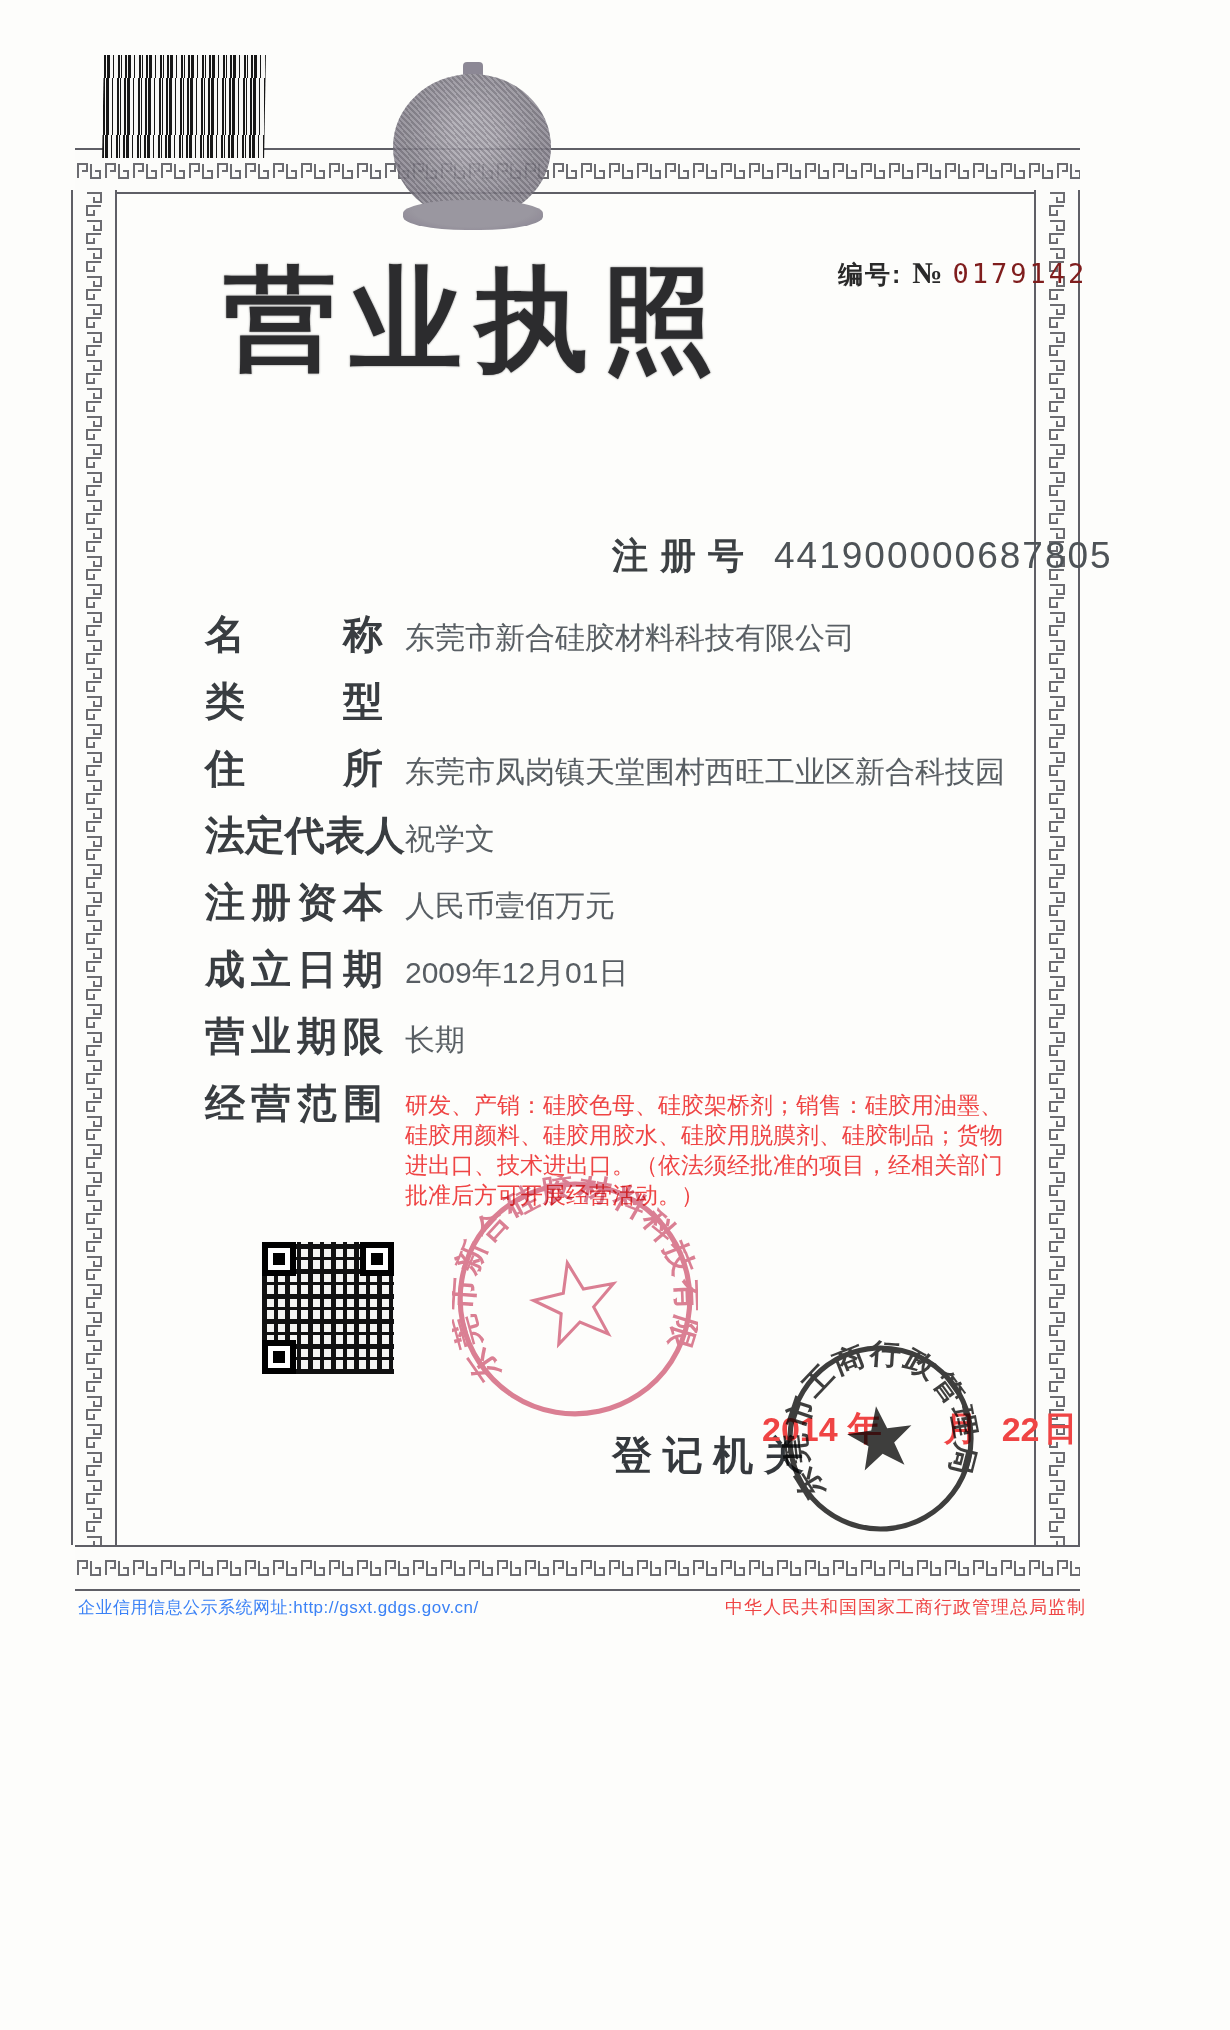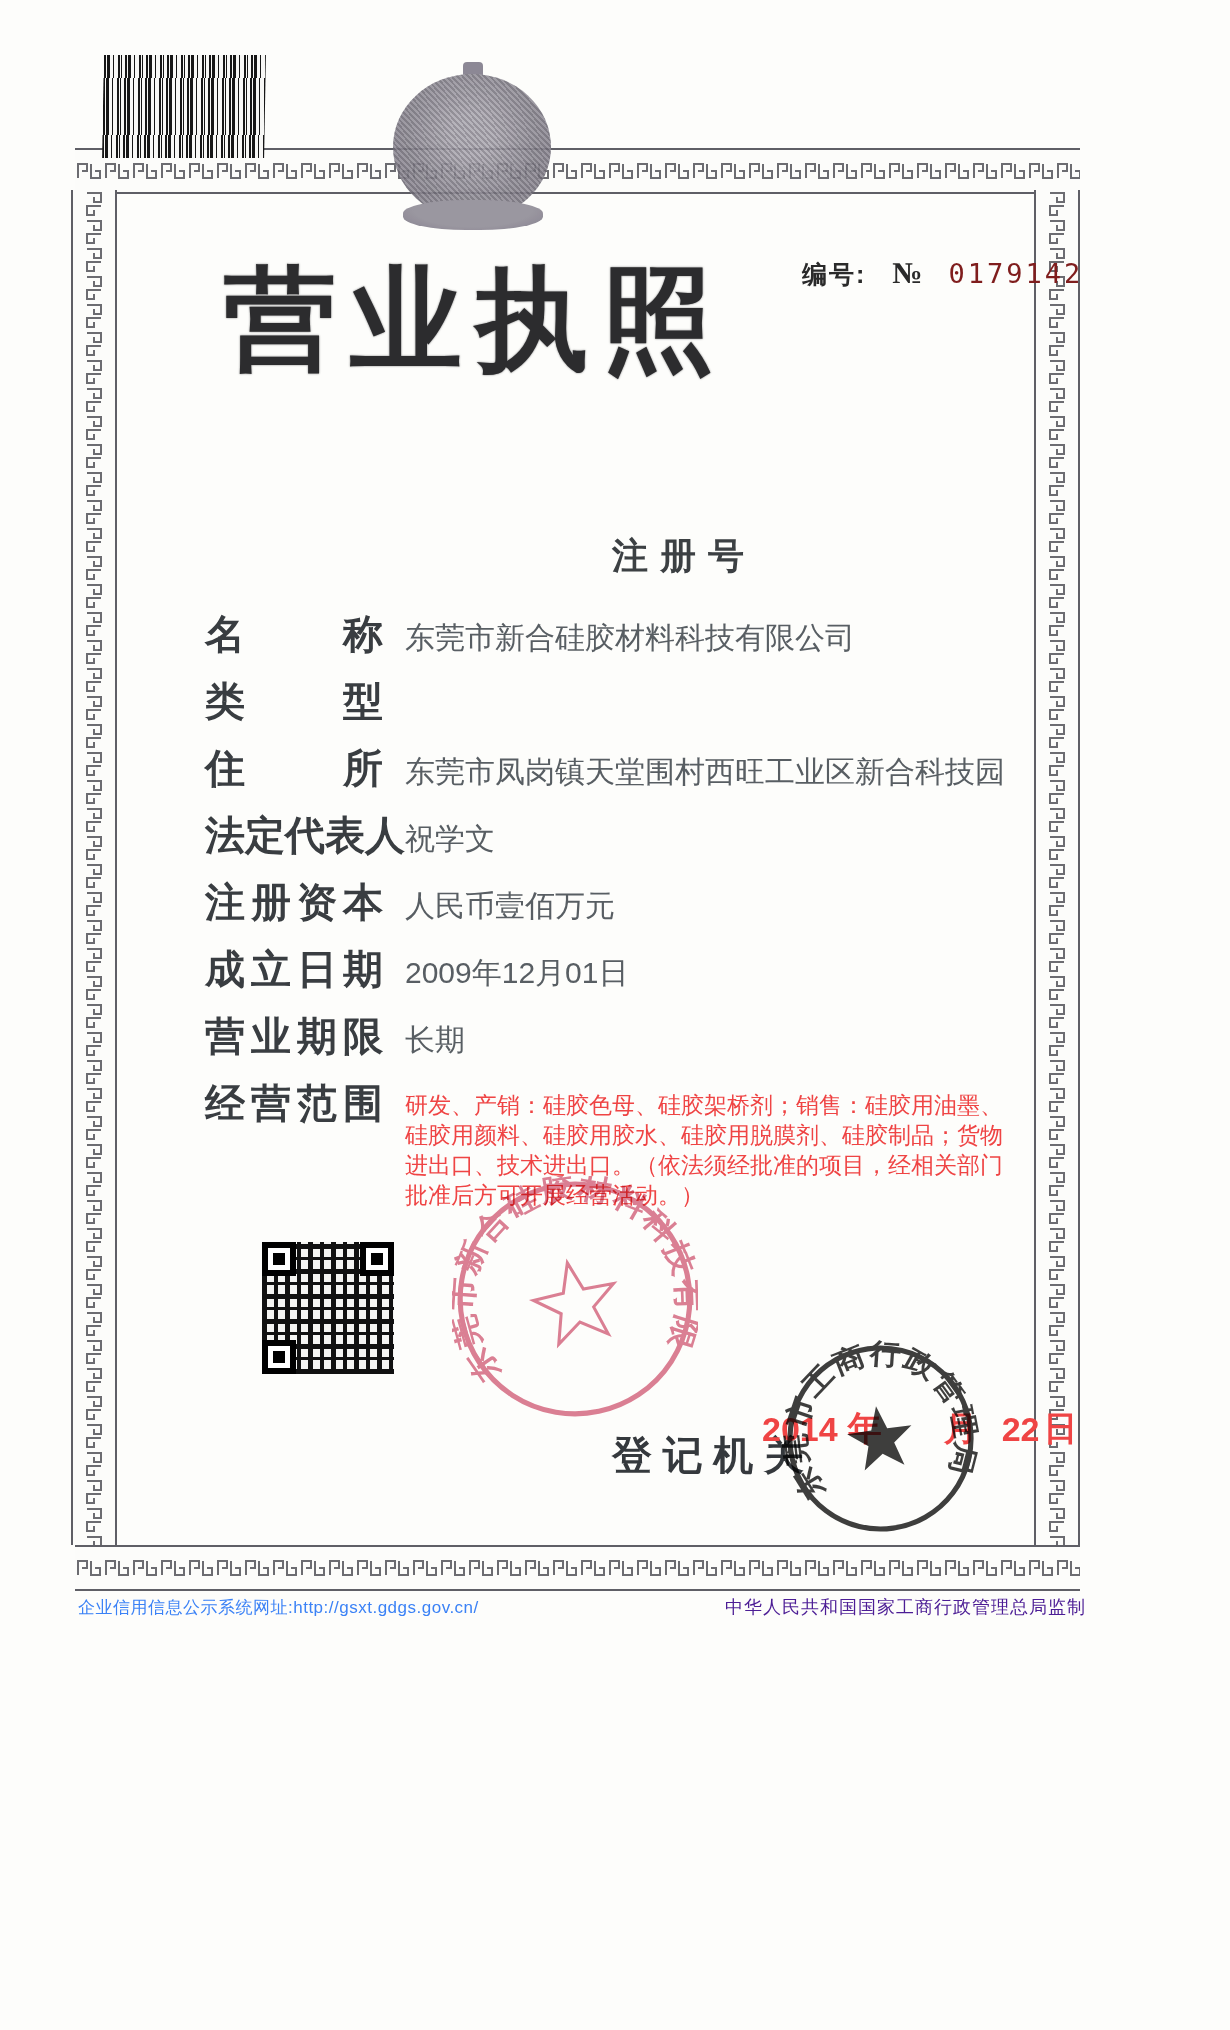--- a/index.html
+++ b/index.html
@@ -21,21 +21,21 @@
   .emblem{position:absolute;left:375px;top:62px;width:195px;height:172px;z-index:2;filter:blur(.7px);opacity:.88;}
   .emblem .disc{position:absolute;left:18px;top:12px;width:158px;height:146px;border-radius:50%;
     background:radial-gradient(circle at 50% 42%, #a29ea8 0 18%, #837f8a 55%, #6e6a76 100%);}
   .emblem .knob{position:absolute;left:88px;top:0;width:20px;height:16px;background:#7d7987;border-radius:4px;}
   .emblem .base{position:absolute;left:28px;top:138px;width:140px;height:30px;border-radius:45%;
     background:radial-gradient(ellipse at 50% 30%, #8d8994 0 60%, #757080 100%);background-color:#87838f;}
   .emblem .speck{position:absolute;inset:0;border-radius:50%;
     background:repeating-linear-gradient(47deg, rgba(60,58,66,.25) 0 2px, rgba(255,255,255,.12) 2px 4px);}
 
   
-  .serial{position:absolute;left:802px;top:256px;display:flex;align-items:baseline;gap:26px;z-index:3;color:#2a2a2a;}
+  .serial{position:absolute;left:838px;top:256px;display:flex;align-items:baseline;gap:10px;z-index:3;color:#2a2a2a;}
   .serial .lab{font-size:25px;font-weight:600;letter-spacing:2px;}
   .serial .sym{font-size:30px;font-weight:700;font-family:"Liberation Serif","DejaVu Serif",serif;}
   .serial .num{font-size:27px;letter-spacing:3px;font-family:"DejaVu Sans Mono","Liberation Mono",monospace;color:#7f1d1d;}
 
   .title{position:absolute;left:224px;top:258px;z-index:3;font-size:112px;line-height:1.1;font-weight:900;
          letter-spacing:14px;color:#2c2c2e;text-shadow:0 0 2px rgba(35,35,38,.65);}
 
   .regno{position:absolute;left:612px;top:532px;display:flex;align-items:baseline;z-index:3;}
   .regno .lab{width:132px;font-size:36px;font-weight:600;color:#3c4043;}
   .regno .val{margin-left:30px;font-size:37px;letter-spacing:2px;color:#4e5357;}
@@ -66,21 +66,21 @@
   
   .registry{position:absolute;left:612px;top:1428px;z-index:3;}
   .registry .lab{width:192px;font-size:40px;font-weight:600;color:#35393d;}
   .dateline{position:absolute;left:762px;top:1406px;z-index:3;display:flex;align-items:center;
             font-size:34px;color:#ef4444;font-weight:600;}
   .dateline .g10{margin-left:10px;} .dateline .g62{margin-left:62px;} .dateline .g24{margin-left:24px;} .dateline .g4{margin-left:4px;}
 
   
   .foot-left{position:absolute;left:78px;top:1596px;z-index:3;font-size:17px;color:#3b82f6;letter-spacing:.5px;}
   .foot-right{position:absolute;left:700px;top:1595px;width:386px;text-align:right;z-index:3;
-              font-size:18px;color:#4c1d95;letter-spacing:1px;}
+              font-size:18px;color:#ef4444;letter-spacing:1px;}
 </style>
 </head>
 <body>
 
 <div id="scan">
 
   <div class="barcode"></div>
 
   <div class="emblem">
     <div class="knob"></div>
@@ -621,20 +621,21 @@
       <span>执</span>
       <span>照</span>
     </div>
 
   <div class="regno">
     <span class="lab justify-chars">
         <span>注</span>
         <span>册</span>
         <span>号</span>
       </span>
+    <span class="val">441900000687805</span>
   </div>
 
   <div class="fields">
     <div class="frow">
       <div class="flabel justify-chars">
           <span>名</span>
           <span>称</span>
         </div>
       <div class="fvalue">东莞市新合硅胶材料科技有限公司</div>
     </div>

